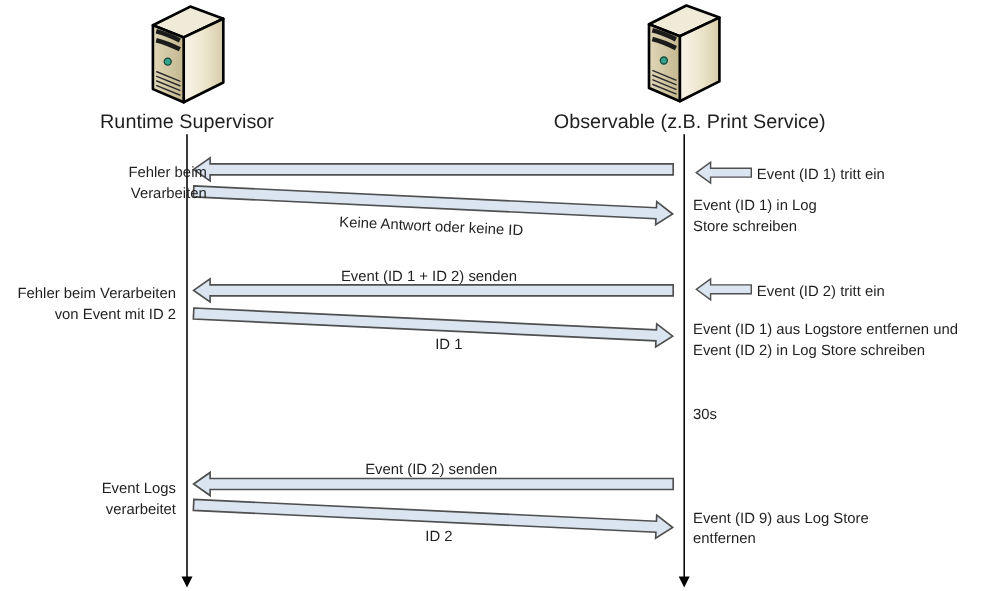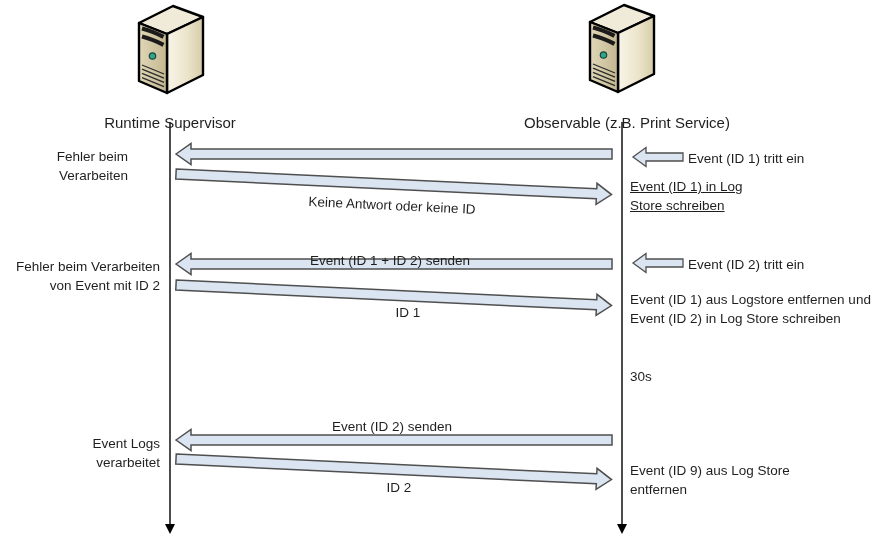--- a/index.html
+++ b/index.html
@@ -11,21 +11,21 @@
   html,body{margin:0;padding:0;background:#fff;}
   .canvas{
     position:relative;width:894px;height:537px;background:#ffffff;overflow:hidden;
     font-family:"Liberation Sans",sans-serif;color:var(--text);
   }
   .layer{position:absolute;left:0;top:0;}
   .lbl{position:absolute;font-size:13.5px;line-height:19px;white-space:nowrap;}
   .ctr{transform:translateX(-50%);}
   .tilt{transform:translateX(-50%) rotate(2.7deg);}
   .ralign{text-align:right;}
-  .actor-title{font-size:15px;margin-top:12px;}
+  .actor-title{font-size:18px;}
   .ba{fill:var(--arrow-fill);stroke:var(--arrow-stroke);stroke-width:1.5;}
   .ba-sm{fill:var(--arrow-fill);stroke:var(--arrow-stroke);stroke-width:1.3;}
   .lifeline-line{stroke:var(--lifeline);stroke-width:1.4;}
   .lifeline-head{fill:var(--lifeline);}
 </style>
 </head>
 <body>
 
 <div class="canvas">
 
@@ -94,32 +94,32 @@
         <use class="ba" href="#big-left-arrow"></use>
       </g>
     <g transform="translate(176,459) rotate(2.7)">
         <use class="ba" href="#big-right-arrow"></use>
       </g>
   </svg>
 
   <div class="lbl ctr actor-title" style="left:170px;top:101px;">Runtime Supervisor</div>
   <div class="lbl ctr actor-title" style="left:627px;top:101px;text-align:right;">Observable (z.B. Print Service)</div>
 
-  <div class="lbl ralign" style="right:766px;top:147px;">
+  <div class="lbl ralign" style="right:706px;top:147px;">
     <div>Fehler beim</div>
     <div>Verarbeiten</div>
   </div>
   <div class="lbl tilt" style="left:392px;top:196px;">Keine Antwort oder keine ID</div>
   <div class="lbl" style="left:688px;top:149px;">Event (ID 1) tritt ein</div>
-  <div class="lbl" style="left:630px;top:177px;text-decoration:underline;">
+  <div class="lbl" style="left:630px;top:177px;">
     <div>Event (ID 1) in Log</div>
     <div>Store schreiben</div>
   </div>
 
-  <div class="lbl ctr" style="left:390px;top:241px;margin-top:10px;">Event (ID 1 + ID 2) senden</div>
+  <div class="lbl ctr" style="left:390px;top:241px;">Event (ID 1 + ID 2) senden</div>
   <div class="lbl ralign" style="right:734px;top:257px;">
     <div>Fehler beim Verarbeiten</div>
     <div>von Event mit ID 2</div>
   </div>
   <div class="lbl ctr" style="left:408px;top:303px;">ID 1</div>
   <div class="lbl" style="left:688px;top:255px;">Event (ID 2) tritt ein</div>
   <div class="lbl" style="left:630px;top:290px;">
     <div>Event (ID 1) aus Logstore entfernen und</div>
     <div>Event (ID 2) in Log Store schreiben</div>
   </div>

